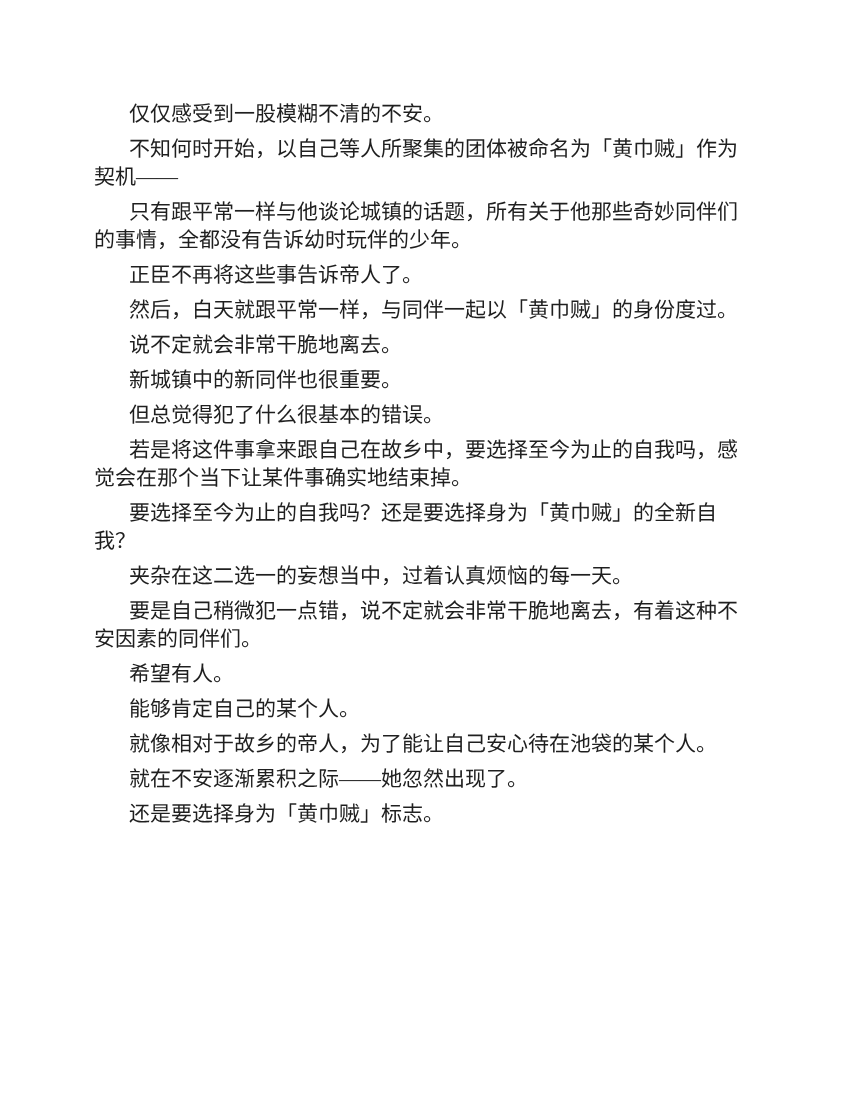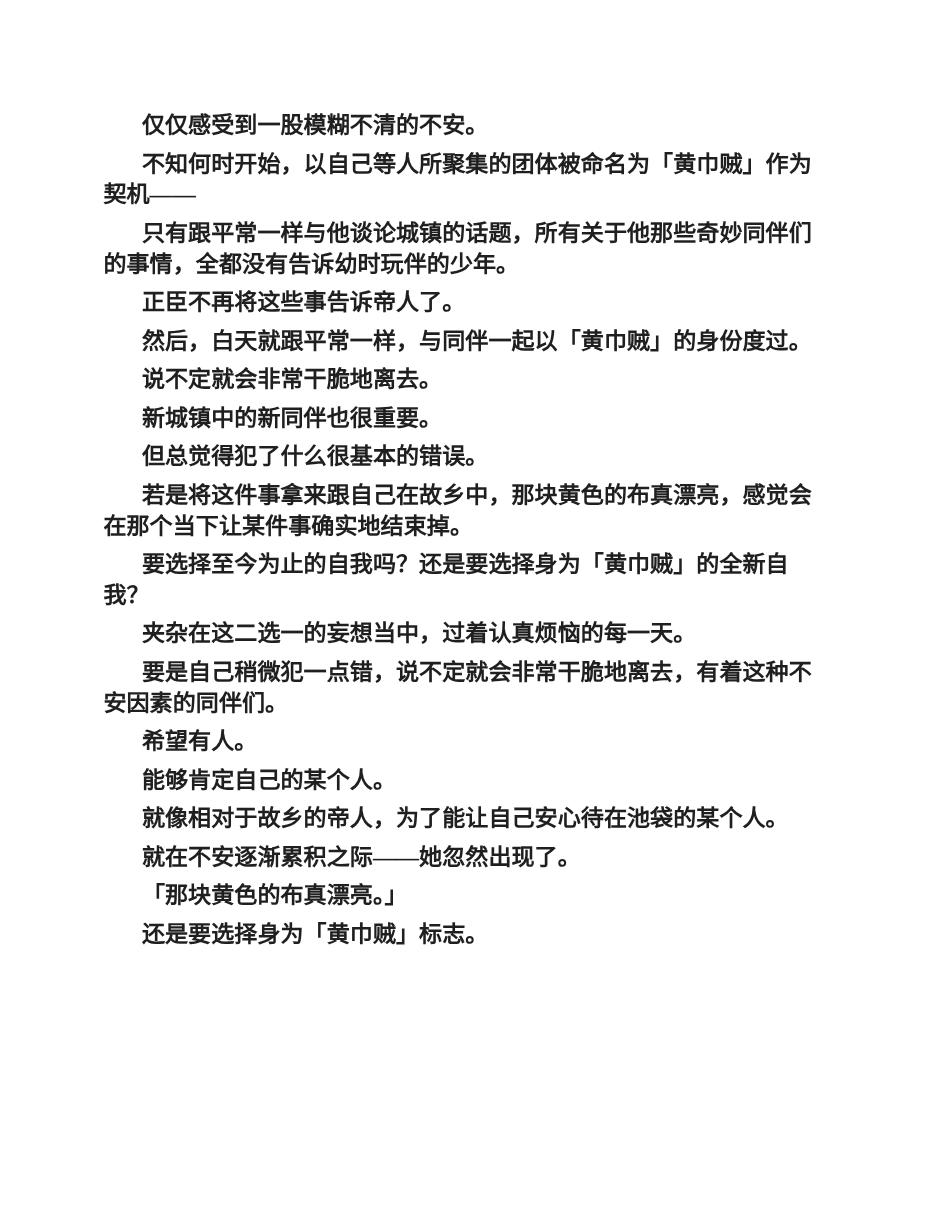--- a/index.html
+++ b/index.html
@@ -20,45 +20,43 @@
     top: 100px;
     width: 661px;
     font-family: "Liberation Serif", "DejaVu Serif", serif;
     font-size: 21px;
     line-height: 28px;
     color: #1f1f1f;
     text-align: left;
     word-break: normal;
     line-break: strict;
     overflow-wrap: normal;
-    font-weight: bold;
   }
   .text-block p {
     margin: 0 0 7px 0;
     padding: 0;
     text-indent: 35px;
   }
 </style>
 </head>
 <body>
 
 <main class="page">
   <article class="text-block">
     <p>仅仅感受到一股模糊不清的不安。</p>
     <p>不知何时开始，以自己等人所聚集的团体被命名为「黄巾贼」作为契机——</p>
     <p>只有跟平常一样与他谈论城镇的话题，所有关于他那些奇妙同伴们的事情，全都没有告诉幼时玩伴的少年。</p>
     <p>正臣不再将这些事告诉帝人了。</p>
     <p>然后，白天就跟平常一样，与同伴一起以「黄巾贼」的身份度过。</p>
     <p>说不定就会非常干脆地离去。</p>
     <p>新城镇中的新同伴也很重要。</p>
     <p>但总觉得犯了什么很基本的错误。</p>
-    <p>若是将这件事拿来跟自己在故乡中，那块黄色的布真漂亮，感觉会在那个当下让某件事确实地结束掉。</p>
+    <p>若是将这件事拿来跟自己在故乡中，要选择至今为止的自我吗，感觉会在那个当下让某件事确实地结束掉。</p>
     <p>要选择至今为止的自我吗？还是要选择身为「黄巾贼」的全新自我？</p>
     <p>夹杂在这二选一的妄想当中，过着认真烦恼的每一天。</p>
     <p>要是自己稍微犯一点错，说不定就会非常干脆地离去，有着这种不安因素的同伴们。</p>
     <p>希望有人。</p>
     <p>能够肯定自己的某个人。</p>
     <p>就像相对于故乡的帝人，为了能让自己安心待在池袋的某个人。</p>
     <p>就在不安逐渐累积之际——她忽然出现了。</p>
-    <p>「那块黄色的布真漂亮。」</p>
     <p>还是要选择身为「黄巾贼」标志。</p>
   </article>
 </main>
 
 </body></html>

